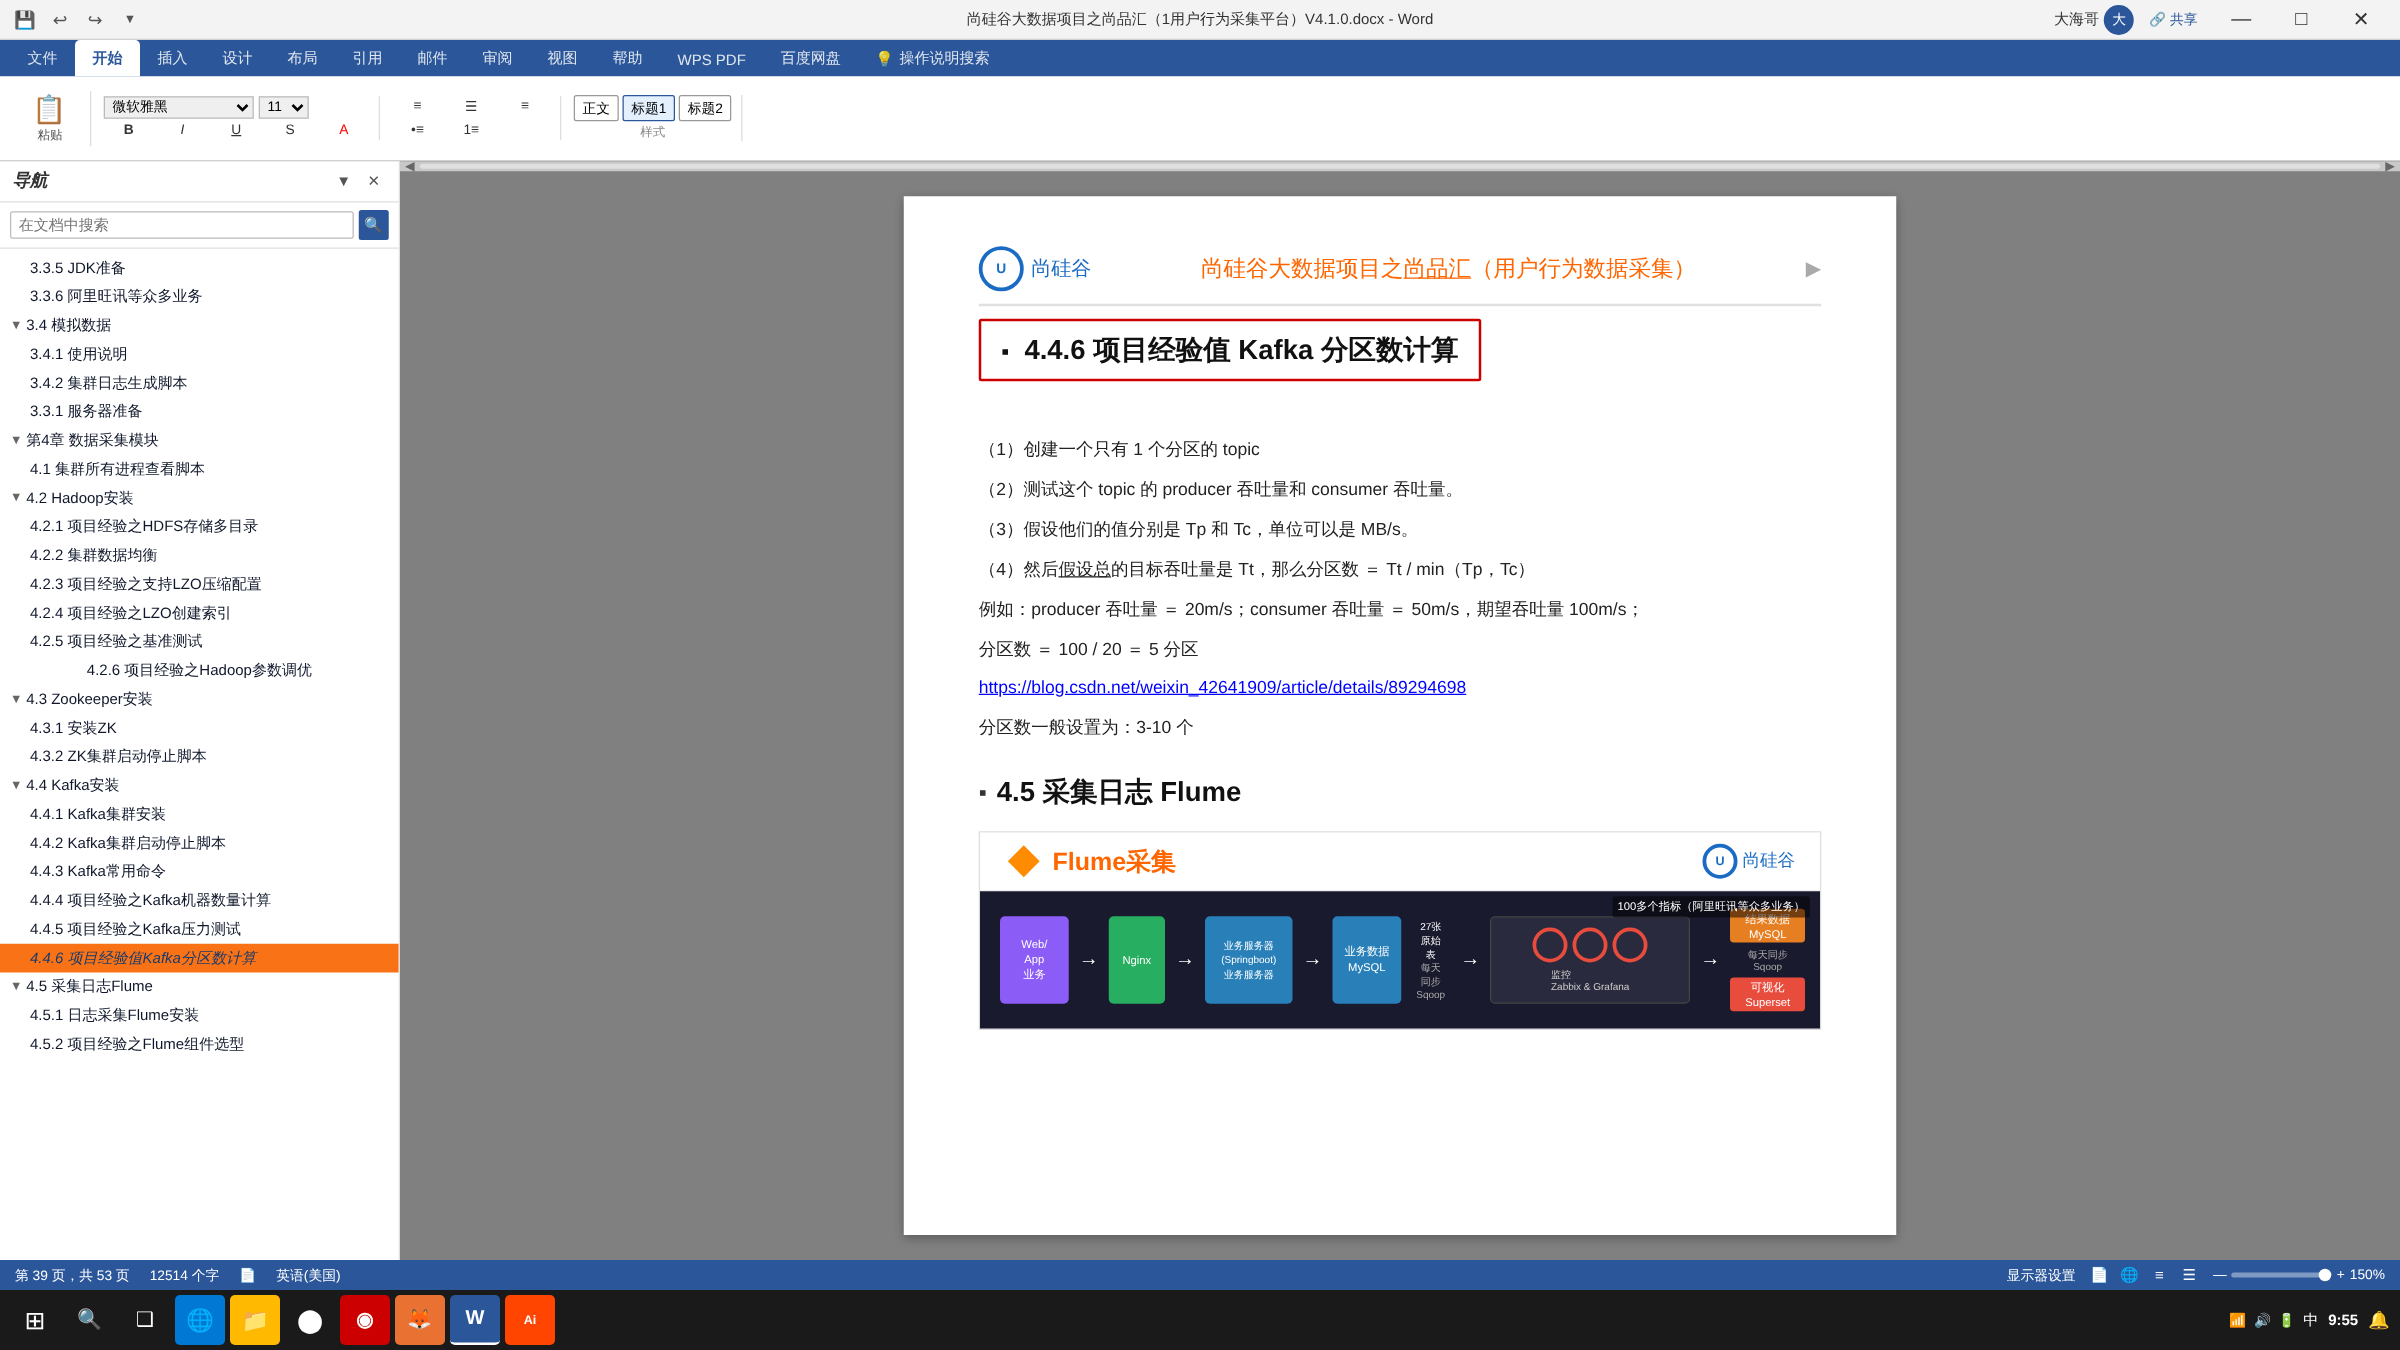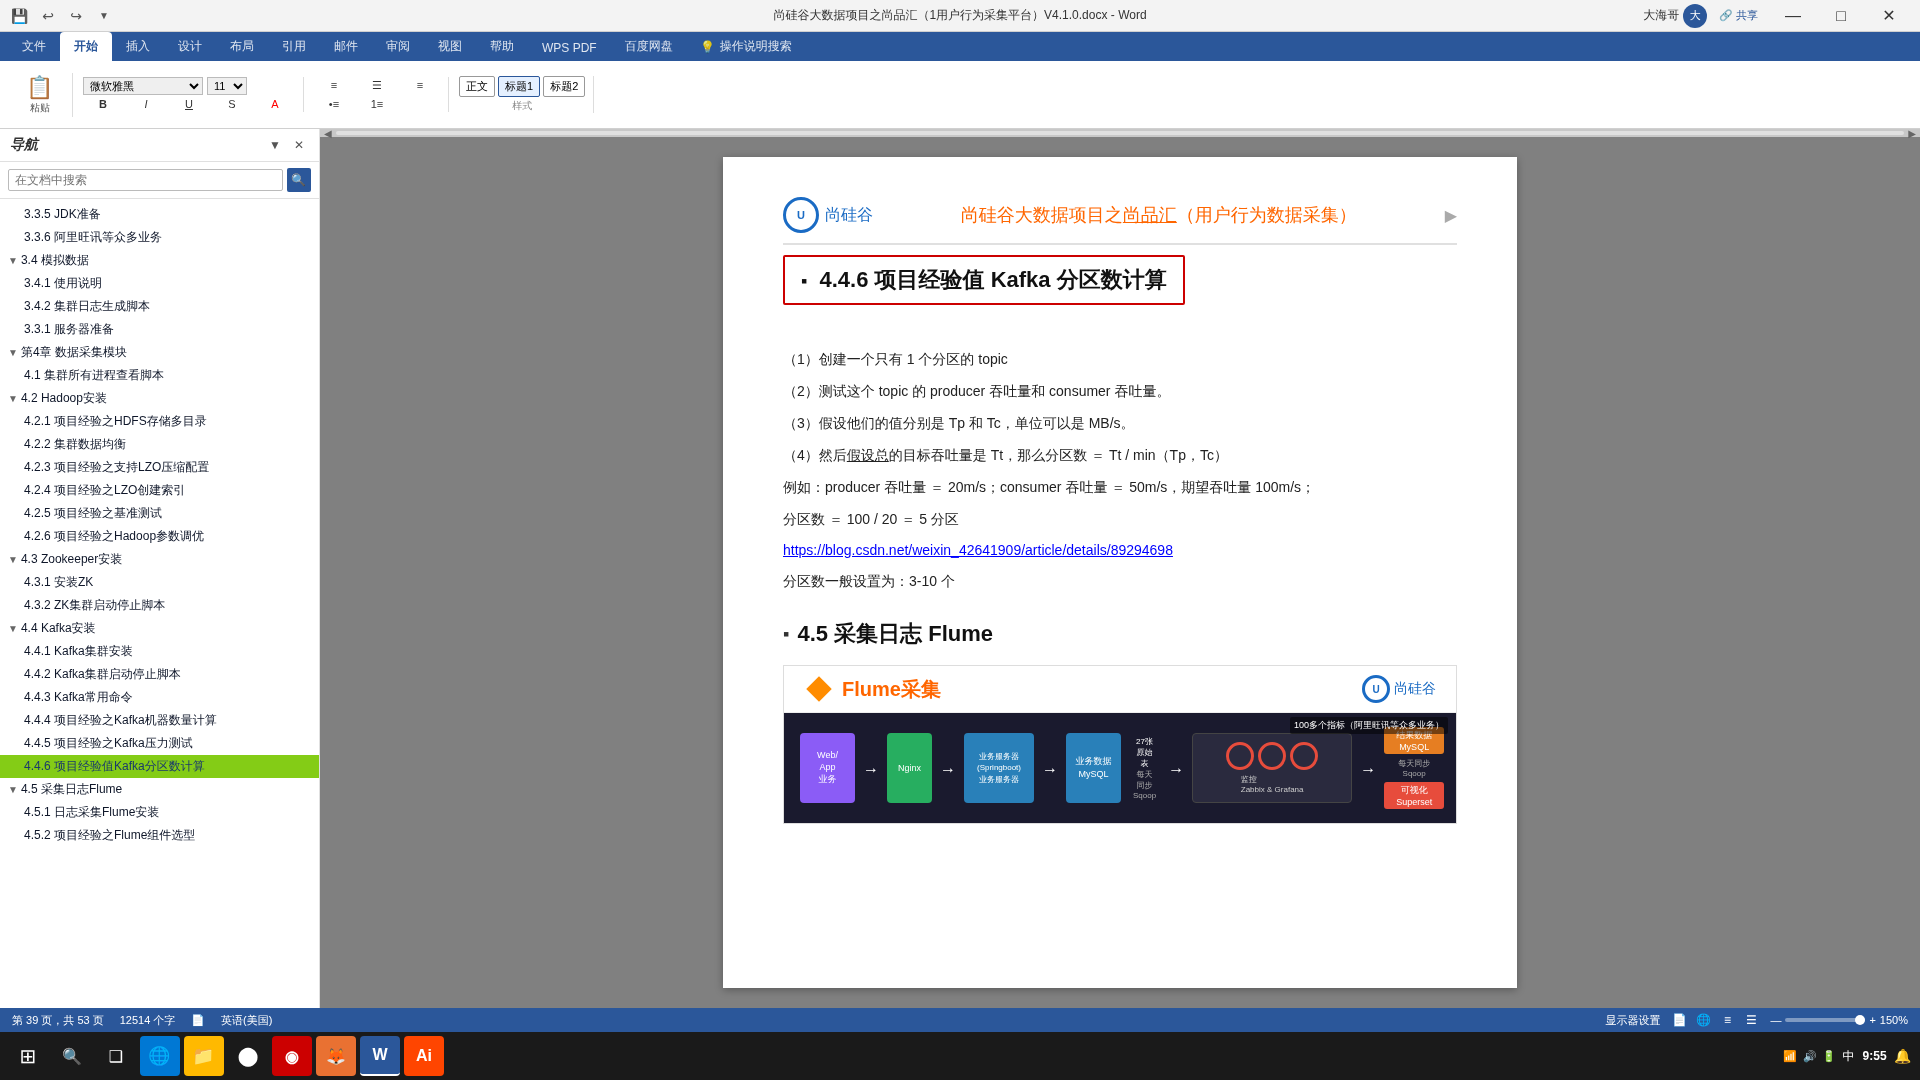--- a/index.html
+++ b/index.html
@@ -37,21 +37,21 @@
     .sidebar-header-btns { display: flex; gap: 4px; }
     .sidebar-header-btn { width: 20px; height: 20px; display: flex; align-items: center; justify-content: center; cursor: pointer; font-size: 12px; color: #555; }
     .sidebar-search { padding: 6px 8px; border-bottom: 1px solid #e0e0e0; display: flex; align-items: center; gap: 4px; }
     .sidebar-search input { flex: 1; border: 1px solid #bbb; border-radius: 2px; padding: 3px 6px; font-size: 12px; outline: none; }
     .sidebar-search-btn { width: 24px; height: 24px; display: flex; align-items: center; justify-content: center; cursor: pointer; background: #2b579a; color: white; border-radius: 2px; font-size: 12px; }
     .sidebar-nav-tabs { display: flex; border-bottom: 1px solid #e0e0e0; }
     .sidebar-nav-tab { padding: 6px 16px; font-size: 12px; cursor: pointer; color: #555; border-bottom: 2px solid transparent; }
     .sidebar-nav-tab.active { color: #2b579a; border-bottom: 2px solid #2b579a; font-weight: bold; }
     .sidebar-content { flex: 1; overflow-y: auto; padding: 4px 0; font-size: 12px; color: #333; }
     .nav-item { padding: 3px 0; cursor: pointer; display: flex; align-items: center; }
-    .nav-item.active { background: #84cc16; }
+    .nav-item.active { background: #f97316; font-style: italic; }
     .nav-item .arrow { font-size: 10px; margin-right: 3px; color: #666; }
     .nav-item .label { font-size: 12px; color: #0f172a; }
     .nav-item.active .label { color: #1a3a6b; font-weight: 500; }
 
     
     .doc-area { flex: 1; background: #808080; overflow: auto; display: flex; flex-direction: column; }
     .doc-scroll { flex: 1; overflow: auto; padding: 20px; display: flex; justify-content: center; }
     .doc-page { background: white; width: 794px; min-height: 700px; padding: 40px 60px; box-shadow: 0 2px 8px rgba(0,0,0,0.3); position: relative; }
 
     
@@ -255,21 +255,21 @@
         </div>
       <div class="nav-item" style="padding-left:24px;">
           <span class="label">4.2.3 项目经验之支持LZO压缩配置</span>
         </div>
       <div class="nav-item" style="padding-left:24px;">
           <span class="label">4.2.4 项目经验之LZO创建索引</span>
         </div>
       <div class="nav-item" style="padding-left:24px;">
           <span class="label">4.2.5 项目经验之基准测试</span>
         </div>
-      <div class="nav-item" style="padding-left:24px;">
+      <div class="nav-item" style="justify-content:center;">
           <span class="label">4.2.6 项目经验之Hadoop参数调优</span>
         </div>
       <div class="nav-item" style="padding-left:8px;">
           <span class="arrow">▼</span>
           <span class="label">4.3 Zookeeper安装</span>
         </div>
       <div class="nav-item" style="padding-left:24px;">
           <span class="label">4.3.1 安装ZK</span>
         </div>
       <div class="nav-item" style="padding-left:24px;">
@@ -459,21 +459,21 @@
     <div class="taskbar-btn" style="font-size:20px;">⊞</div>
     <div class="taskbar-btn" style="font-size:16px;">🔍</div>
     <div class="taskbar-btn" style="font-size:16px;">❑</div>
 
     <div class="taskbar-app" style="background:#0078d4;color:white;font-size:18px;">🌐</div>
     <div class="taskbar-app" style="background:#ffb900;color:white;font-size:18px;">📁</div>
     <div class="taskbar-app" style="color:white;font-size:18px;">⬤</div>
     <div class="taskbar-app" style="background:#cc0000;color:white;font-size:16px;">◉</div>
     <div class="taskbar-app" style="background:#e97132;color:white;font-size:16px;">🦊</div>
     <div class="taskbar-app" style="background:#2b579a;color:white;font-size:16px;border-bottom:2px solid white;">W</div>
-    <div class="taskbar-app" style="background:#ff4500;color:white;font-size:16px;font-weight:bold;">Ai</div>
+    <div class="taskbar-app" style="background:#ff4500;color:white;font-size:10px;font-weight:bold;">Ai</div>
   </div>
   <div class="sys-tray">
     <div style="display:flex;align-items:center;gap:6px;">
       <span style="cursor:pointer;">📶</span>
       <span style="cursor:pointer;">🔊</span>
       <span style="cursor:pointer;">🔋</span>
       <span style="cursor:pointer;font-size:12px;">中</span>
     </div>
     <div class="sys-tray-time" style="cursor:pointer;">
       <div style="font-size:12px;color:white;font-weight:bold;">9:55</div>

